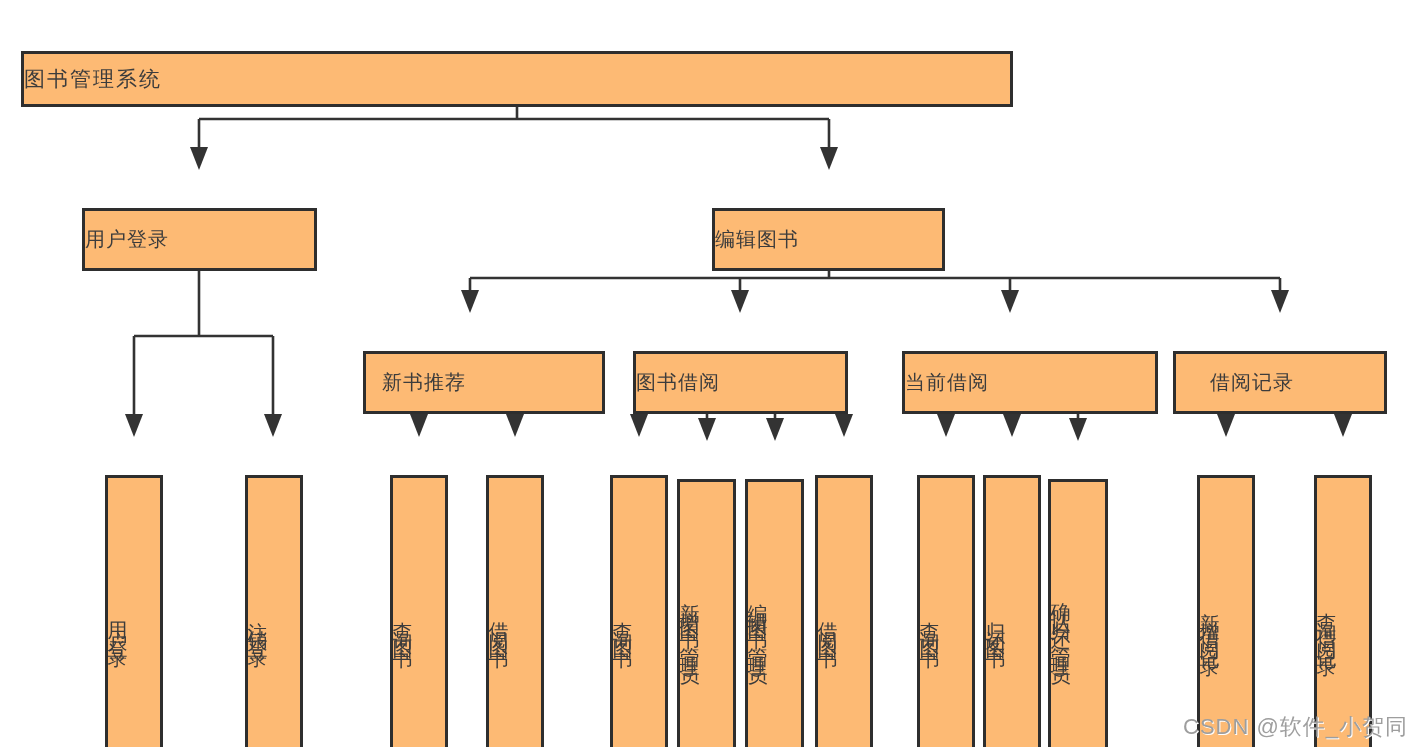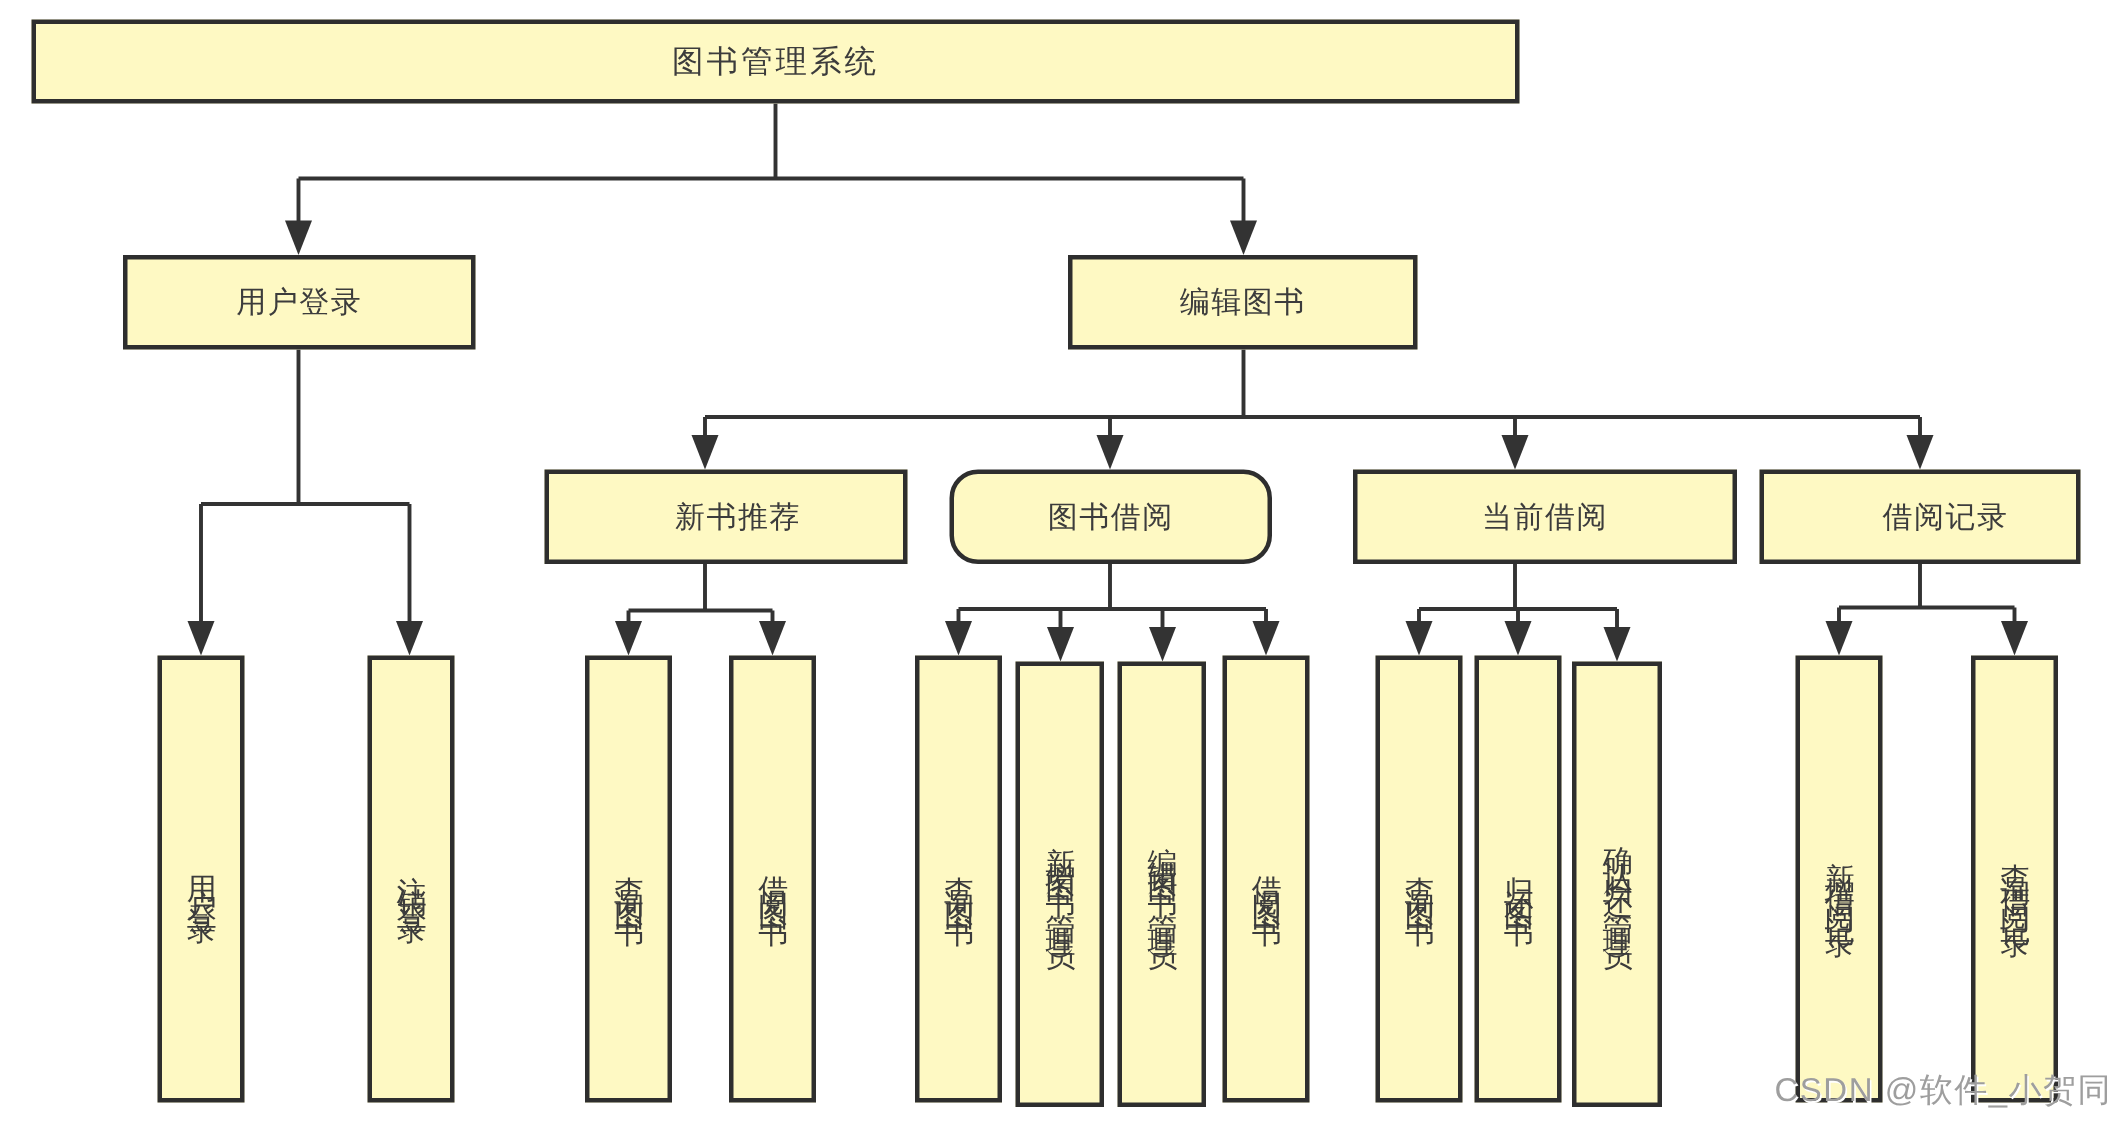--- a/index.html
+++ b/index.html
@@ -19,25 +19,26 @@
     position: absolute;
     left: 0;
     top: 0;
     width: 1405px;
     height: 747px;
   }
   .node {
     position: absolute;
     box-sizing: border-box;
     border: 3px solid #2e2e2e;
-    background: #fef9c3;
+    background: #fdba74;
     display: flex;
     align-items: center;
-    justify-content: center;
+    justify-content: flex-start;
     color: #3c3c3c;
+    margin-top: 38px;
   }
   .node .lbl {
     font-size: 20px;
     letter-spacing: 1px;
     white-space: nowrap;
   }
   .node.root .lbl {
     font-size: 21px;
     letter-spacing: 2px;
   }
@@ -47,21 +48,21 @@
     font-size: 20px;
     letter-spacing: 9px;
     line-height: 1;
     white-space: normal;
   }
   
   .n-root  { left: 21px;  top: 13px;  width: 992px; height: 56px; }
   .n-l2a   { left: 82px;  top: 170px; width: 235px; height: 63px; }
   .n-l2b   { left: 712px; top: 170px; width: 233px; height: 63px; }
   .n-l3a   { left: 363px; top: 313px; width: 242px; height: 63px; padding-left: 16px; }
-  .n-l3b   { left: 633px; top: 313px; width: 215px; height: 63px; border-radius: 19px; }
+  .n-l3b   { left: 633px; top: 313px; width: 215px; height: 63px; }
   .n-l3c   { left: 902px; top: 313px; width: 256px; height: 63px; }
   .n-l3d   { left: 1173px; top: 313px; width: 214px; height: 63px; padding-left: 34px; }
   .n-lf1   { left: 105px;  top: 437px; width: 58px; height: 298px; }
   .n-lf2   { left: 245px;  top: 437px; width: 58px; height: 298px; }
   .n-lf3   { left: 390px;  top: 437px; width: 58px; height: 298px; }
   .n-lf4   { left: 486px;  top: 437px; width: 58px; height: 298px; }
   .n-lf5   { left: 610px;  top: 437px; width: 58px; height: 298px; }
   .n-lf6   { left: 677px;  top: 441px; width: 59px; height: 297px; }
   .n-lf7   { left: 745px;  top: 441px; width: 59px; height: 297px; }
   .n-lf8   { left: 815px;  top: 437px; width: 58px; height: 298px; }

